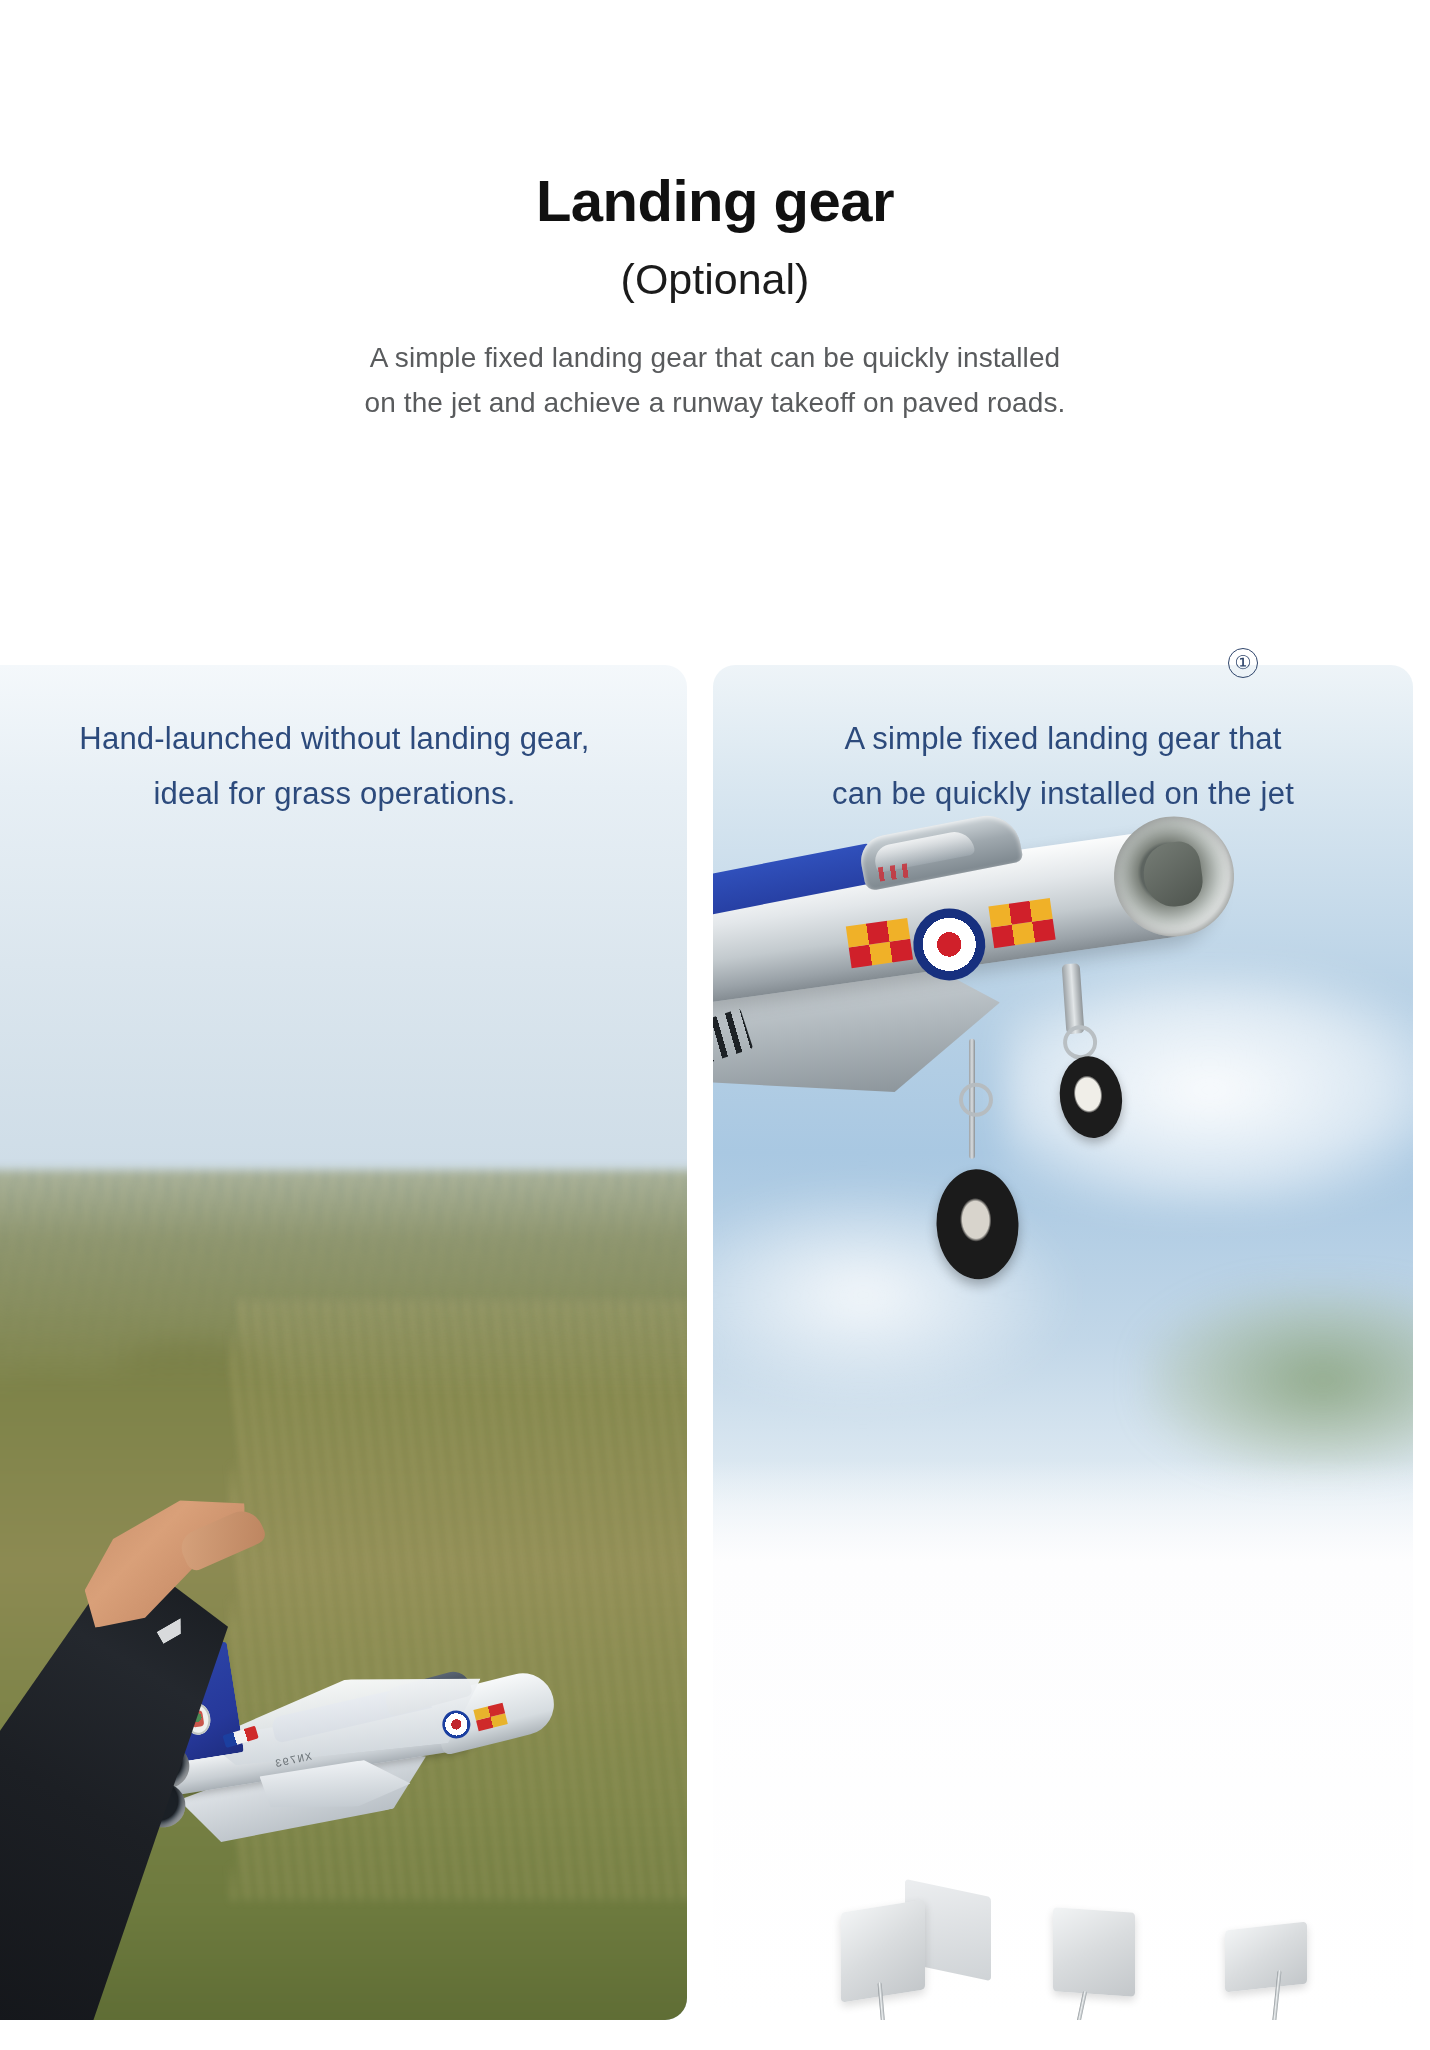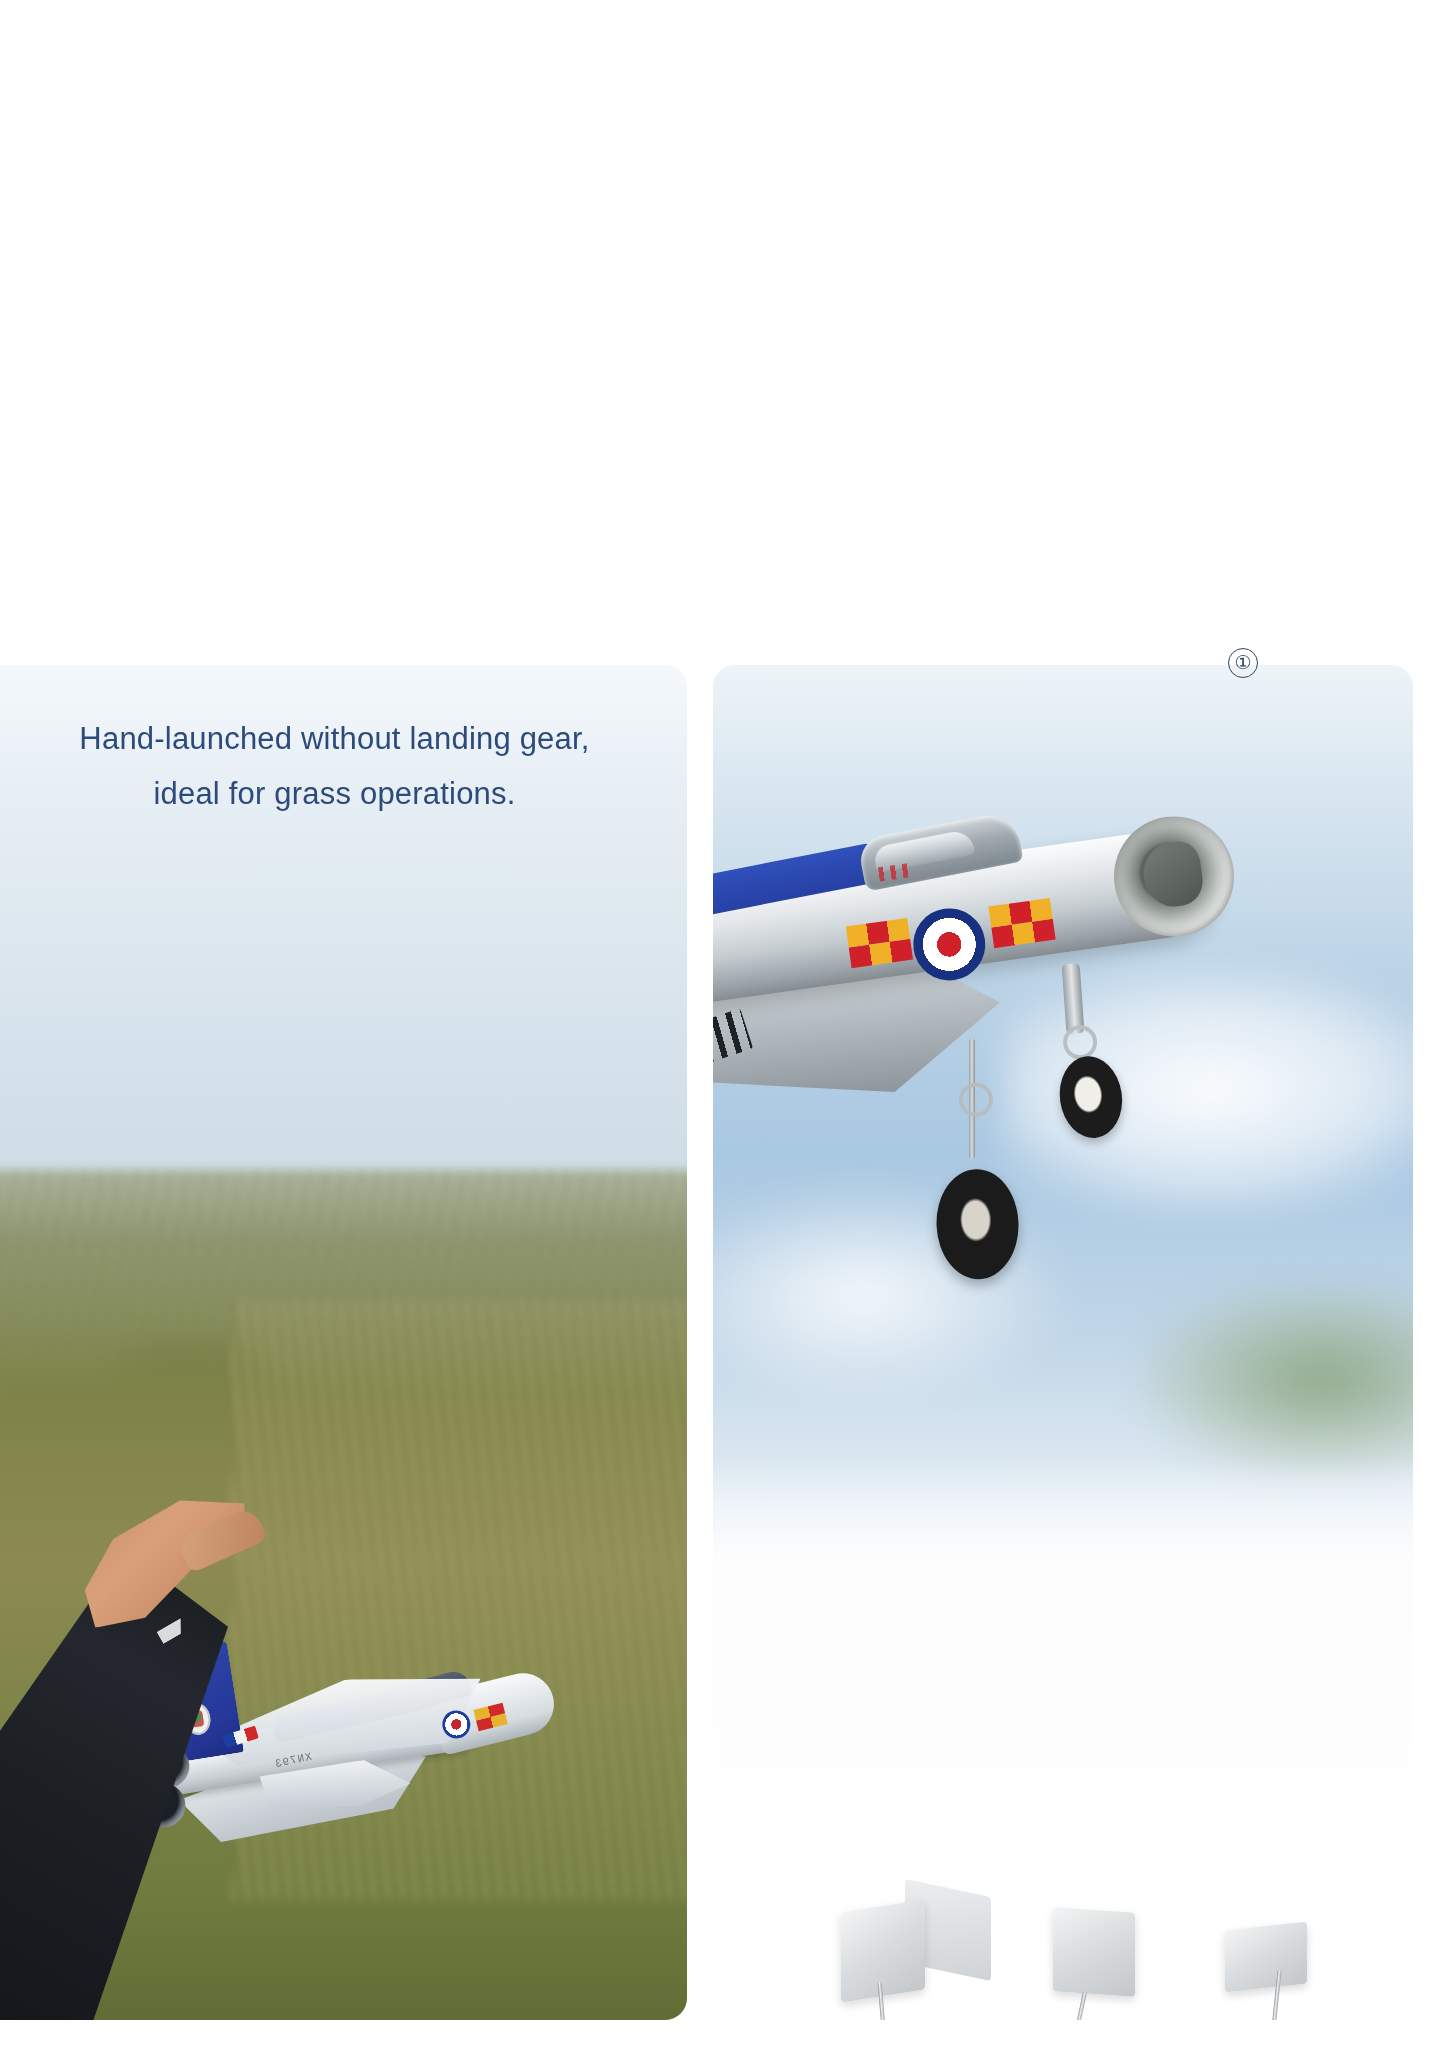--- a/index.html
+++ b/index.html
@@ -327,20 +327,28 @@
   .setB .wire { left: 60px; top: 54px; height: 98px; transform: rotate(12deg); }
 
   .setC .plate { left: 34px; top: -36px; width: 82px; height: 62px; transform: skewY(-6deg); }
   .setC .wire { left: 80px; top: 8px; height: 126px; transform: rotate(6deg); }
 </style>
 </head>
 <body>
 
 <div class="page">
 
+  <div class="header">
+    <div class="title">Landing gear</div>
+    <div class="subtitle">(Optional)</div>
+    <div class="desc">
+      <div>A simple fixed landing gear that can be quickly installed</div>
+      <div>on the jet and achieve a runway takeoff on paved roads.</div>
+    </div>
+  </div>
 
   <div class="marker">①</div>
 
   <div class="panels">
 
     <div class="panel panel-left">
       <div class="photoL">
         <div class="treesL"></div>
         <div class="poleL"></div>
         <div class="grassL"></div>
@@ -414,16 +422,20 @@
 
           </div>
           <div class="setC">
             <div class="plate"></div>
             <div class="wire"></div>
 
           </div>
         </div>
       </div>
 
+      <div class="cap cap-right">
+        <span>A simple fixed landing gear that</span>
+        <span>can be quickly installed on the jet</span>
+      </div>
     </div>
 
   </div>
 </div>
 
 </body></html>

